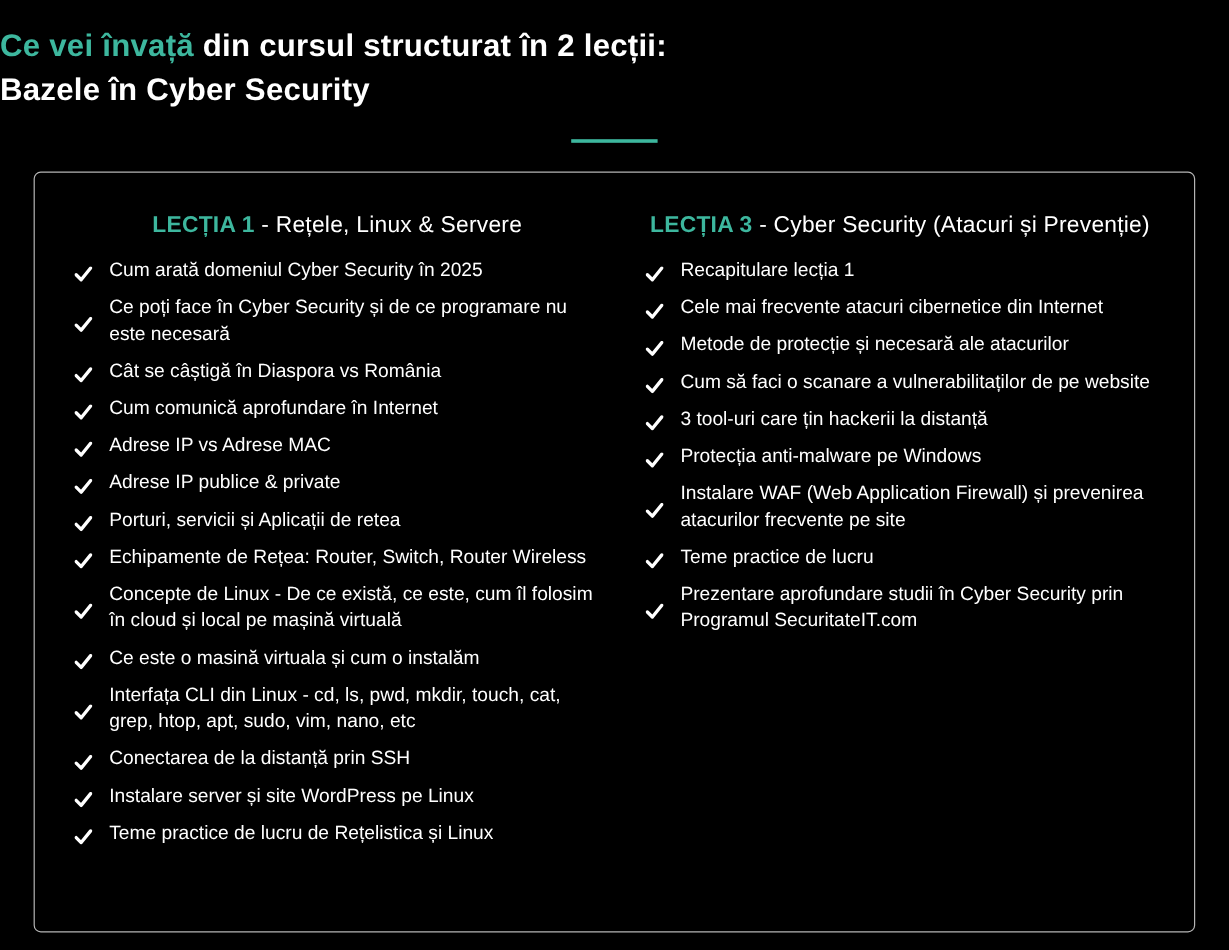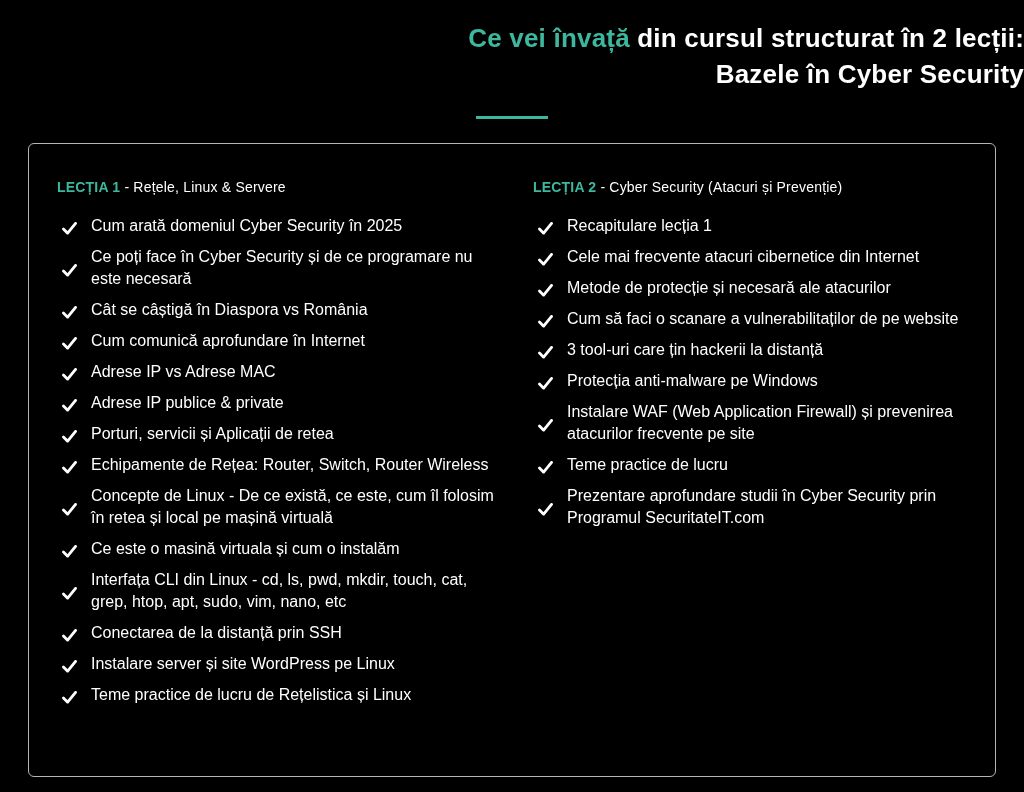--- a/index.html
+++ b/index.html
@@ -9,35 +9,35 @@
     --border:#b5b5b5;
   }
   *{box-sizing:border-box;}
   html,body{margin:0;padding:0;}
   body{
     width:1024px;height:792px;overflow:hidden;
     background:var(--bg);color:var(--text);
     font-family:"Liberation Sans", sans-serif;
     -webkit-font-smoothing:antialiased;
   }
-  .header{text-align:right;padding-top:20px;}
+  .header{text-align:left;padding-top:20px;}
   .title{margin:0;font-size:26px;line-height:36px;font-weight:700;letter-spacing:0.2px;}
   .title .accent{color:var(--accent);font-weight:600;}
   .title-line{display:block;}
   .divider{width:72px;height:3px;background:var(--accent);margin:24px auto 0;}
   .card{
     width:968px;height:634px;margin:24px auto 0;
     border:1px solid var(--border);border-radius:6px;
     padding:30px 28px 0 28px;
     display:grid;grid-template-columns:448px 1fr;column-gap:28px;
     overflow:hidden;
   }
   .lesson-heading{
-    margin:0 0 14px 0;font-size:14px;line-height:27px;
-    font-weight:400;letter-spacing:0.2px;color:var(--text);
+    margin:0 0 14px 0;font-size:19px;line-height:27px;
+    font-weight:400;letter-spacing:0.2px;color:var(--text);text-align:center;
   }
   .lesson-heading .label{color:var(--accent);font-weight:700;}
   .items{list-style:none;margin:0;padding:0 0 0 5px;}
   .item{
     display:flex;align-items:center;gap:14px;
     margin-bottom:9px;font-size:16px;line-height:22px;color:var(--text);
   }
   .check{flex:0 0 auto;margin-top:4px;color:var(--text);}
   .check svg{display:block;width:15px;height:13px;}
   .item-text{display:block;}
@@ -136,21 +136,21 @@
             <span class="item-text">Echipamente de Rețea: Router, Switch, Router Wireless</span>
           </li>
 
 
           <li class="item">
             <span class="check">
               <svg viewBox="0 0 16 14" aria-hidden="true">
                 <path d="M1.5 7.5 L6 12 L14.5 1.5" fill="none" stroke="currentColor" stroke-width="3" stroke-linecap="round" stroke-linejoin="round"></path>
               </svg>
             </span>
-            <span class="item-text">Concepte de Linux - De ce există, ce este, cum îl folosim în retea și local pe mașină virtuală</span>
+            <span class="item-text">Concepte de Linux - De ce există, ce este, cum îl folosim în cloud și local pe mașină virtuală</span>
           </li>
 
           <li class="item">
             <span class="check">
               <svg viewBox="0 0 16 14" aria-hidden="true">
                 <path d="M1.5 7.5 L6 12 L14.5 1.5" fill="none" stroke="currentColor" stroke-width="3" stroke-linecap="round" stroke-linejoin="round"></path>
               </svg>
             </span>
             <span class="item-text">Ce este o masină virtuala și cum o instalăm</span>
           </li>
@@ -188,21 +188,21 @@
                 <path d="M1.5 7.5 L6 12 L14.5 1.5" fill="none" stroke="currentColor" stroke-width="3" stroke-linecap="round" stroke-linejoin="round"></path>
               </svg>
             </span>
             <span class="item-text">Teme practice de lucru de Rețelistica și Linux</span>
           </li>
         </ul>
     </div>
 
     <div class="column">
       <h2 class="lesson-heading">
-        <span class="label">LECȚIA 2</span>
+        <span class="label">LECȚIA 3</span>
         <span>- Cyber Security (Atacuri și Prevenție)</span>
       </h2>
       <ul class="items">
 
           <li class="item">
             <span class="check">
               <svg viewBox="0 0 16 14" aria-hidden="true">
                 <path d="M1.5 7.5 L6 12 L14.5 1.5" fill="none" stroke="currentColor" stroke-width="3" stroke-linecap="round" stroke-linejoin="round"></path>
               </svg>
             </span>

